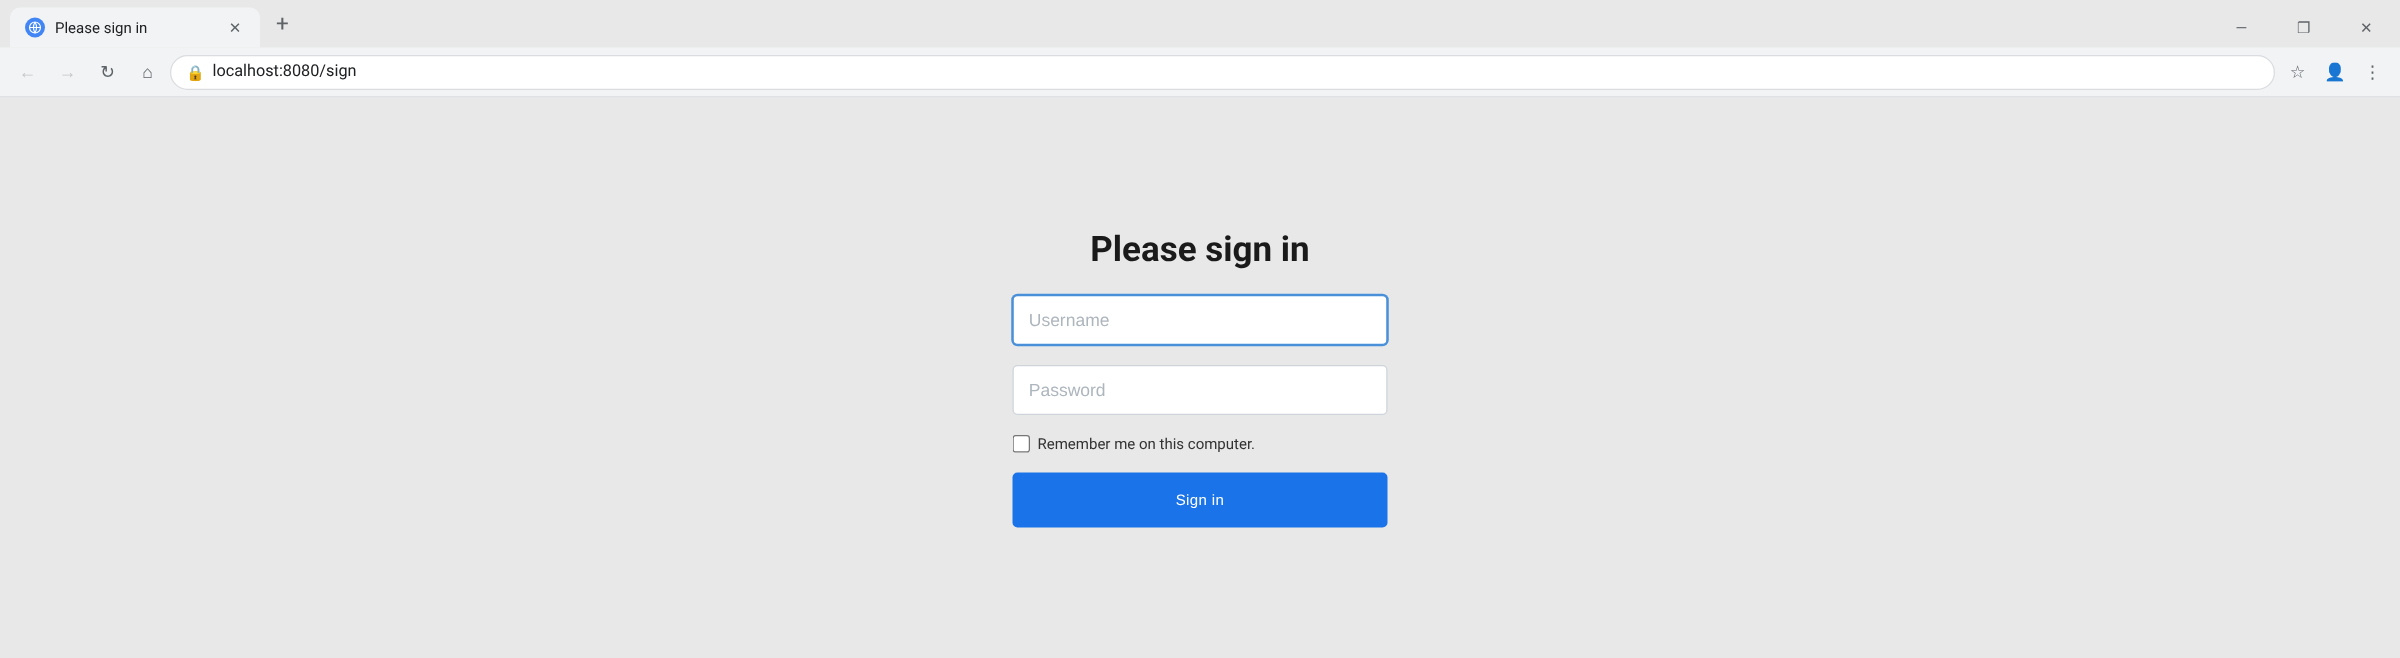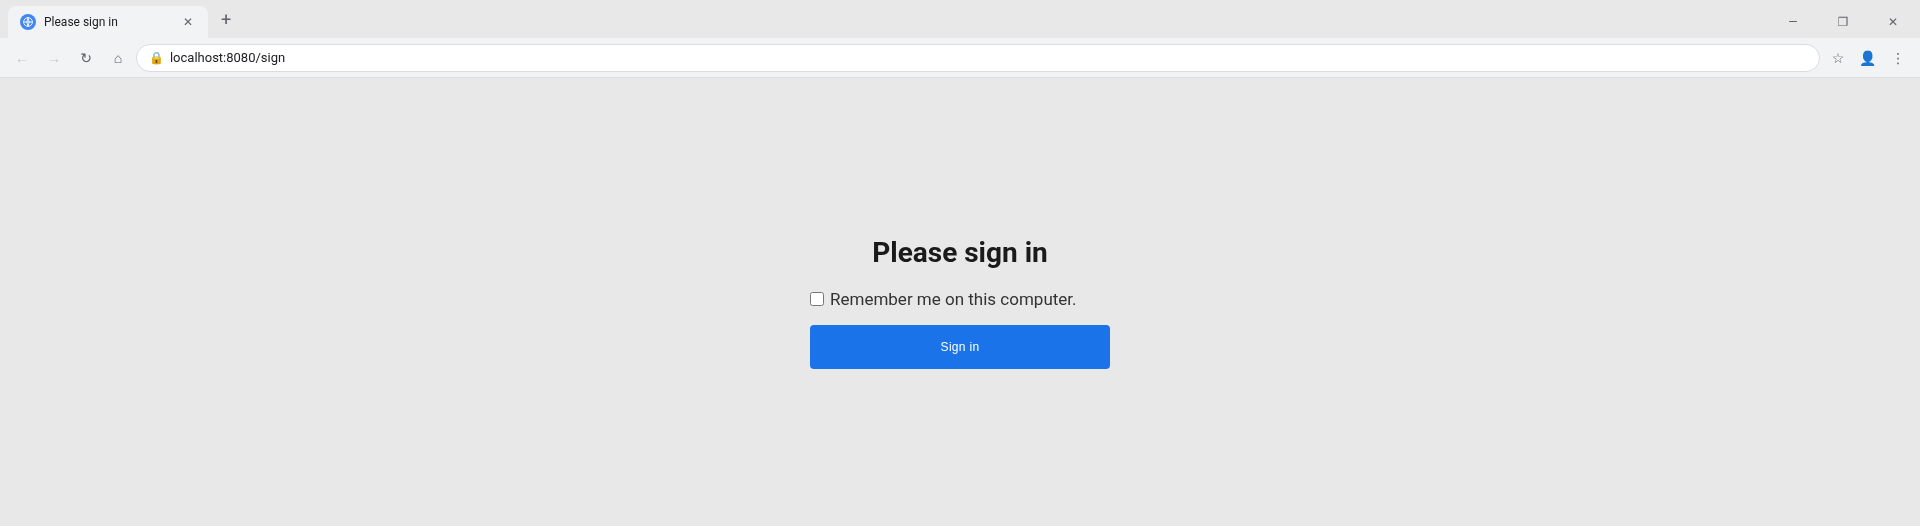--- a/index.html
+++ b/index.html
@@ -214,21 +214,21 @@
       margin-bottom: 16px;
     }
 
     .remember-checkbox {
       width: 14px;
       height: 14px;
       cursor: pointer;
     }
 
     .remember-label {
-      font-size: 17px;
+      font-size: 12px;
       color: #333;
     }
 
     .sign-in-btn {
       width: 300px;
       height: 44px;
       background: #1a73e8;
       color: #fff;
       border: none;
       border-radius: 4px;
@@ -282,19 +282,21 @@
       <div class="nav-btn">☆</div>
       <div class="nav-btn">👤</div>
       <div class="nav-btn">⋮</div>
     </div>
   </div>
 </div>
 
 <div class="page-content">
   <div class="login-form-container">
     <h1 class="login-title">Please sign in</h1>
+    <input type="text" class="login-input username-input" placeholder="Username" style="">
+    <input type="password" class="login-input" placeholder="Password" style="">
     <div class="remember-me">
       <input type="checkbox" class="remember-checkbox" style="">
       <label class="remember-label">Remember me on this computer.</label>
     </div>
     <button class="sign-in-btn">Sign in</button>
   </div>
 </div>
 
 </body></html>

